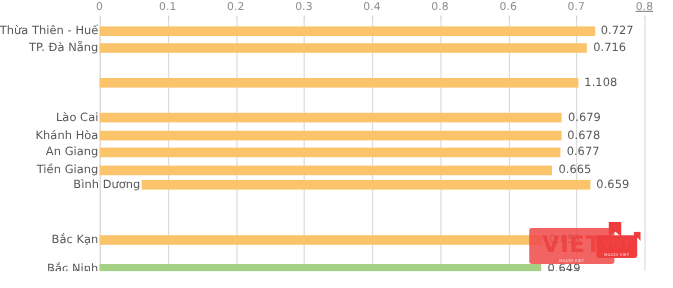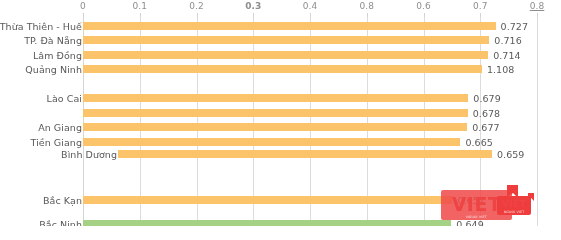--- a/index.html
+++ b/index.html
@@ -168,21 +168,21 @@
 
 <div id="chart-root">
 
   <div class="axis-top" id="axis-top">
       <div class="tick-label" style="left: 83px;">0</div>
       <div class="tick-mark" style="left: 83px;"></div>
       <div class="tick-label" style="left: 139.75px;">0.1</div>
       <div class="tick-mark" style="left: 139.75px;"></div>
       <div class="tick-label" style="left: 196.5px;">0.2</div>
       <div class="tick-mark" style="left: 196.5px;"></div>
-      <div class="tick-label" style="left: 253.25px; font-weight: bold;">0.3</div>
+      <div class="tick-label" style="left: 253.25px;">0.3</div>
       <div class="tick-mark" style="left: 253.25px;"></div>
       <div class="tick-label" style="left: 310px;">0.4</div>
       <div class="tick-mark" style="left: 310px;"></div>
       <div class="tick-label" style="left: 366.75px;">0.8</div>
       <div class="tick-mark" style="left: 366.75px;"></div>
       <div class="tick-label" style="left: 423.5px;">0.6</div>
       <div class="tick-mark" style="left: 423.5px;"></div>
       <div class="tick-label" style="left: 480.25px;">0.7</div>
       <div class="tick-mark" style="left: 480.25px;"></div>
       <div class="tick-label" style="left: 537px; text-decoration: underline;">0.8</div>
@@ -205,36 +205,31 @@
       <div class="row" style="top: 1.5px;">
         <div class="cat-label">Thừa Thiên - Huế</div>
         <div class="bar orange" style="width: 412.572px;"></div>
         <div class="val-label" style="left: 500.572px;">0.727</div>
       </div>
       <div class="row" style="top: 16px;">
         <div class="cat-label">TP. Đà Nẵng</div>
         <div class="bar orange" style="width: 406.33px;"></div>
         <div class="val-label" style="left: 494.33px;">0.716</div>
       </div>
-      <div class="row" style="top: 30.5px;">
-        <div class="cat-label">Lâm Đồng</div>
-        <div class="bar orange" style="width: 405.195px;"></div>
-        <div class="val-label" style="left: 493.195px;">0.714</div>
-      </div>
       <div class="row" style="top: 45px;">
-        <div class="cat-label">Quảng Ninh</div>
         <div class="bar orange" style="width: 398.952px;"></div>
         <div class="val-label" style="left: 486.952px;">1.108</div>
       </div>
       <div class="row" style="top: 74px;">
         <div class="cat-label">Lào Cai</div>
         <div class="bar orange" style="width: 385.332px;"></div>
         <div class="val-label" style="left: 473.332px;">0.679</div>
       </div>
       <div class="row" style="top: 88.5px;">
+        <div class="cat-label">Khánh Hòa</div>
         <div class="bar orange" style="width: 384.765px;"></div>
         <div class="val-label" style="left: 472.765px;">0.678</div>
       </div>
       <div class="row" style="top: 103px;">
         <div class="cat-label">An Giang</div>
         <div class="bar orange" style="width: 384.197px;"></div>
         <div class="val-label" style="left: 472.197px;">0.677</div>
       </div>
       <div class="row" style="top: 117.5px;">
         <div class="cat-label">Tiền Giang</div>

